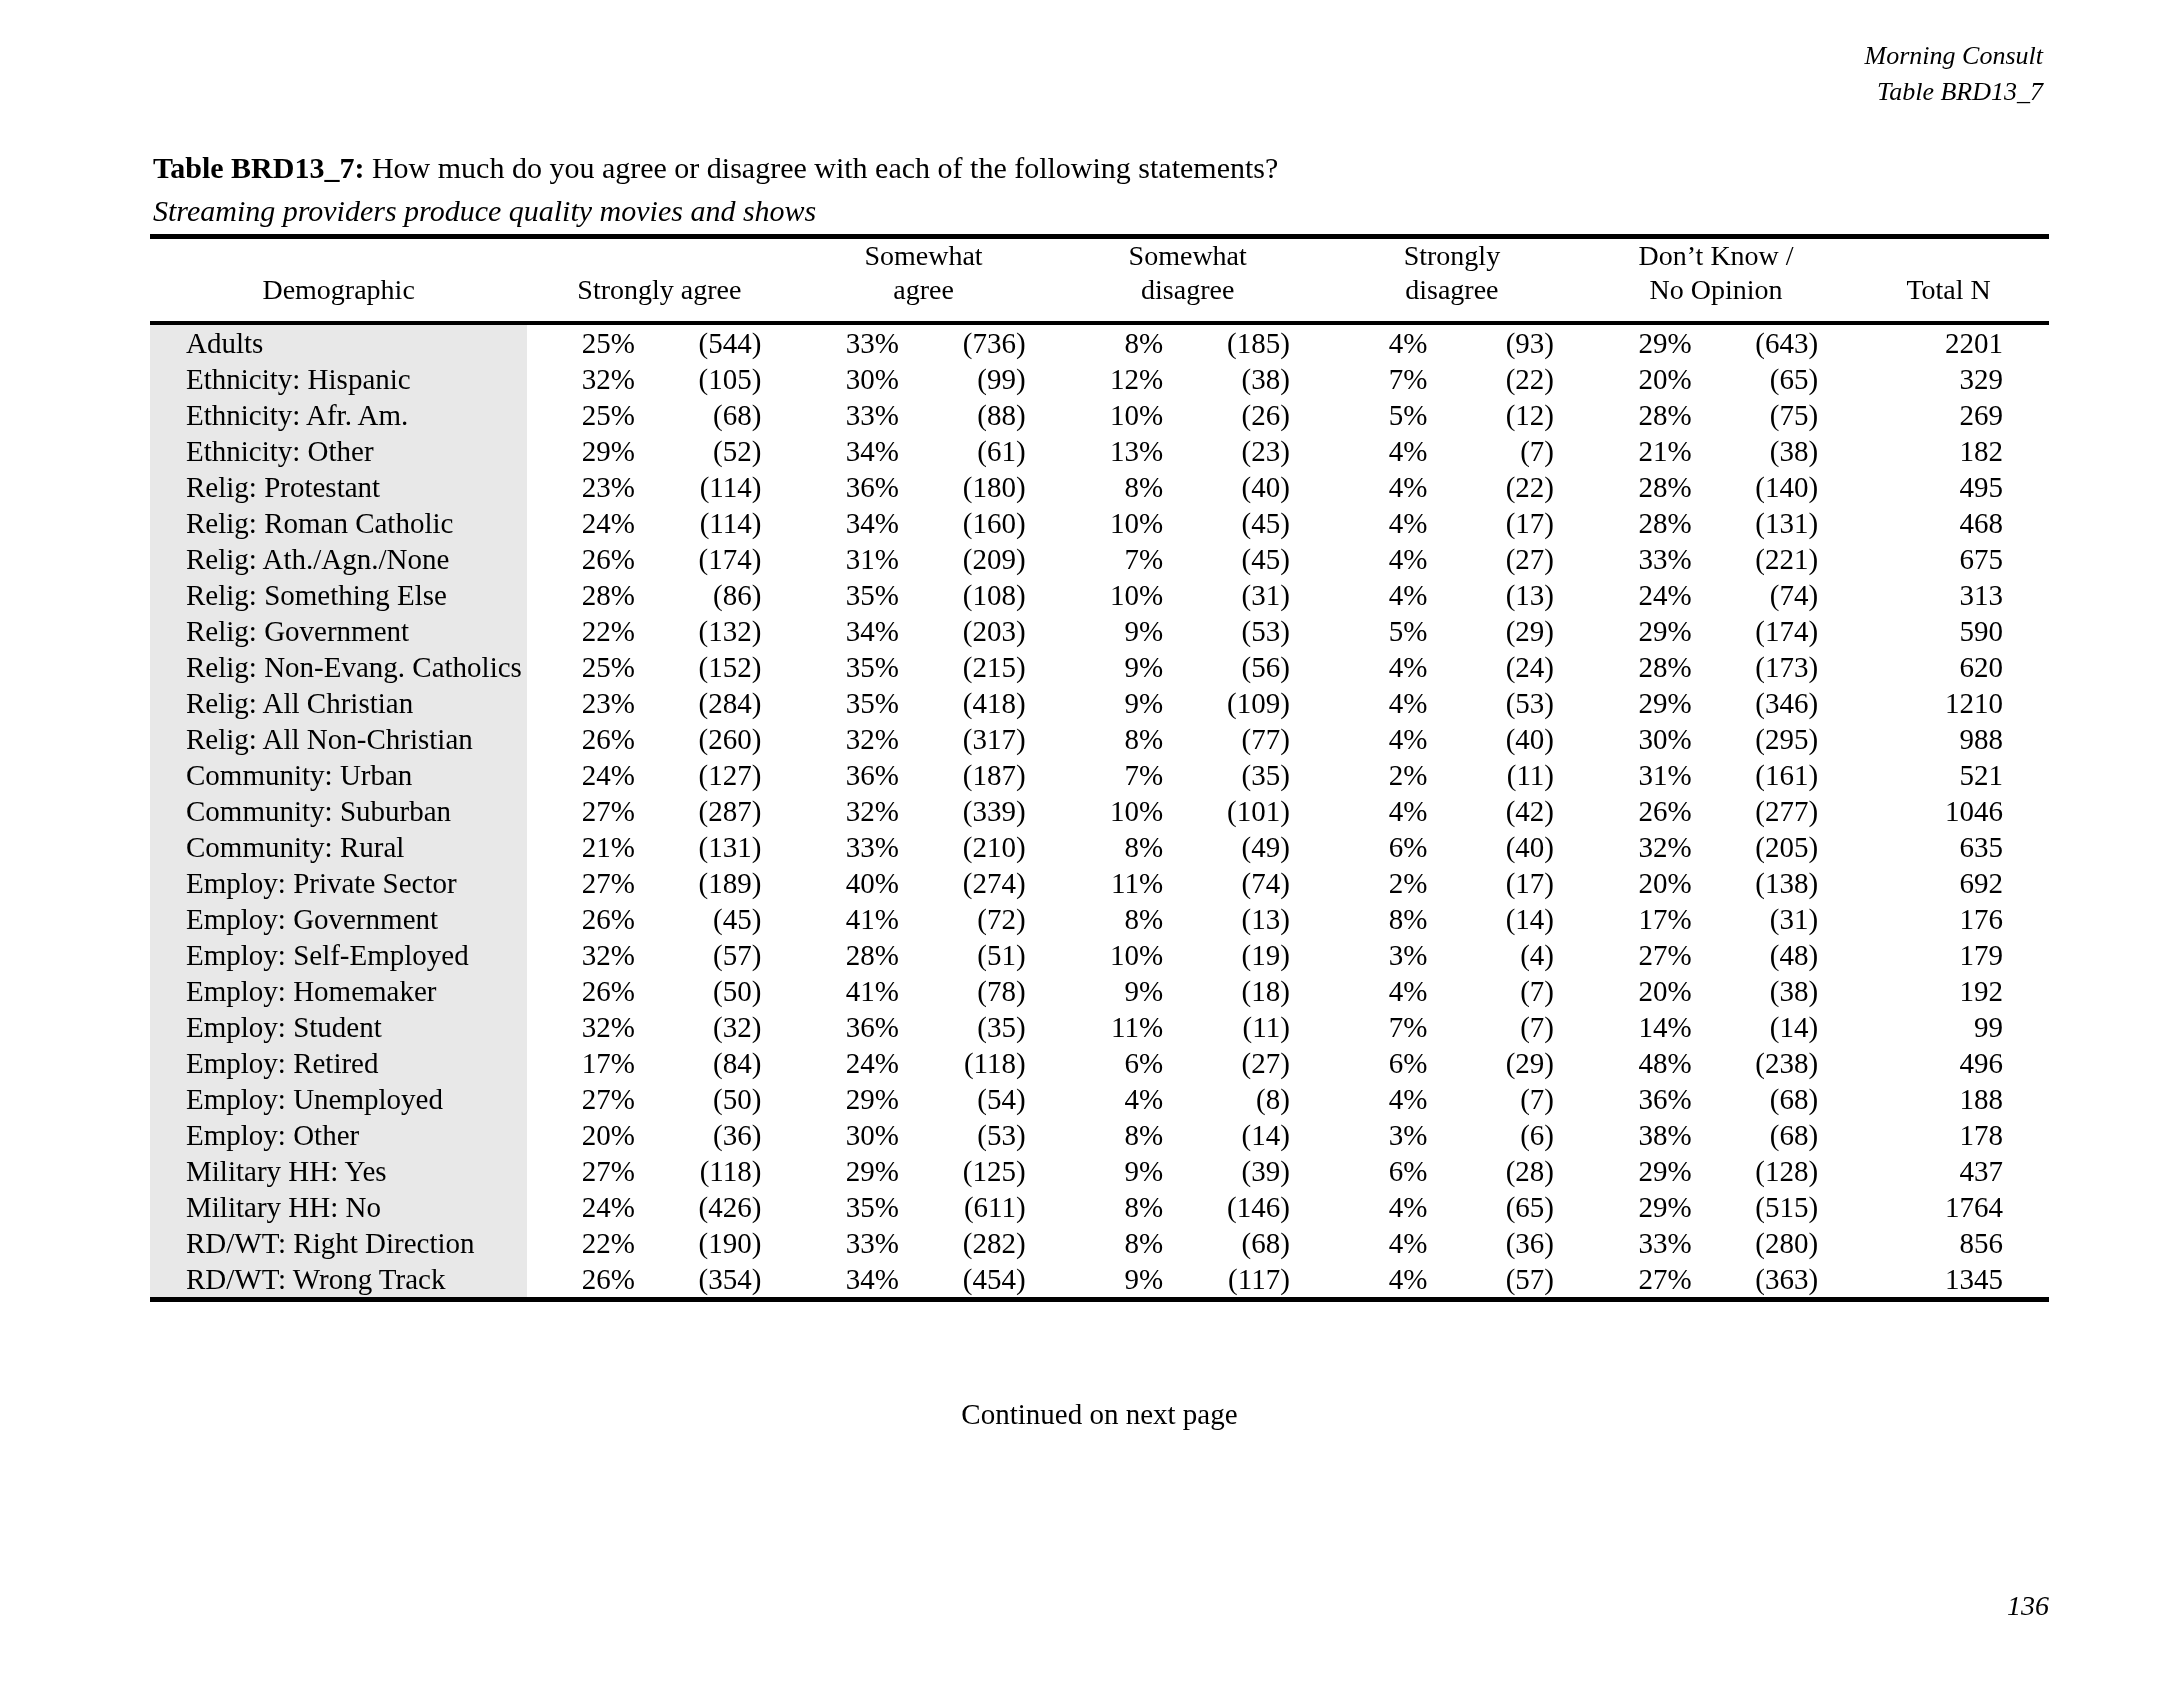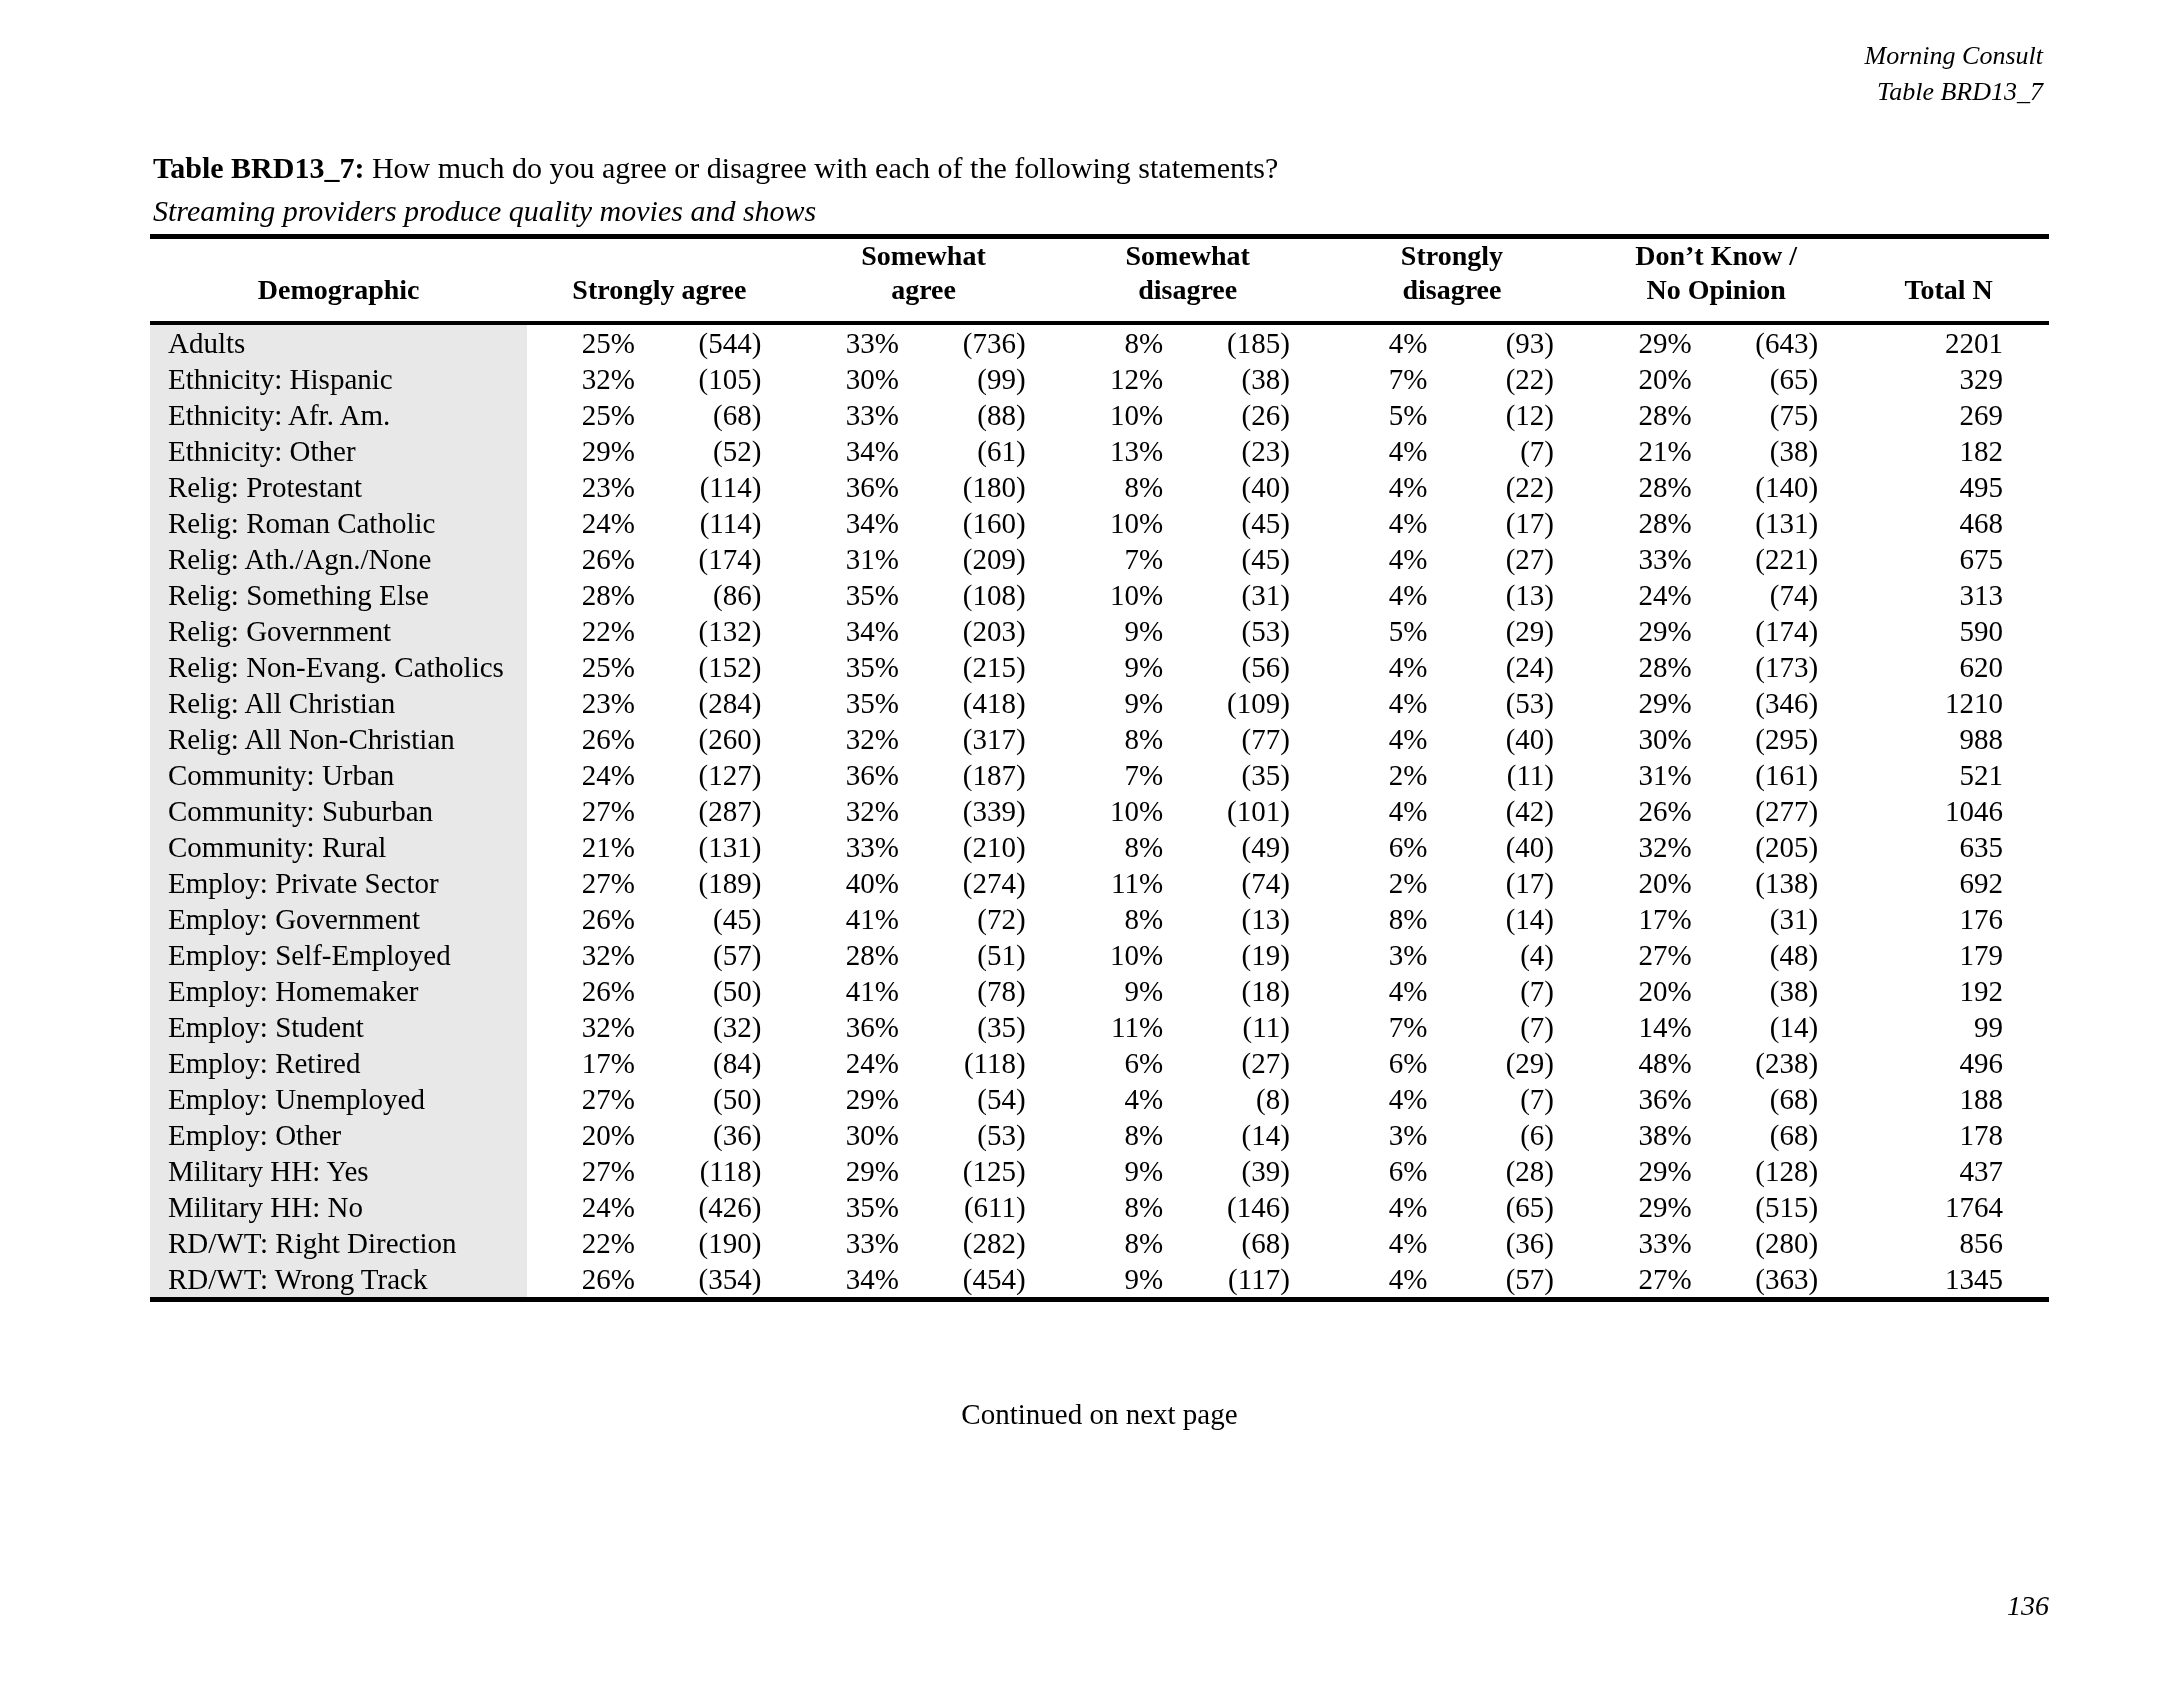--- a/index.html
+++ b/index.html
@@ -81,21 +81,21 @@
     background: #000000;
     width: 100%;
   }
   .hrule-thin {
     height: 4px;
     background: #000000;
     width: 100%;
   }
 
   thead th {
-    font-weight: bold;
+    font-weight: normal;
     font-size: 28px;
     vertical-align: bottom;
     padding: 0 0 14px 0;
     line-height: 1.22;
   }
   thead th.h-demo {
     text-align: center;
     padding-left: 0;
   }
   thead th.h-col {
@@ -108,21 +108,21 @@
   tbody td {
     font-size: 29px;
     padding: 0;
     height: 36px;
     line-height: 36px;
     white-space: nowrap;
   }
 
   td.c-demo {
     text-align: left;
-    padding-left: 18px;
+    padding-left: 36px;
     background: #e8e8e8;
   }
   td.c-pct {
     text-align: right;
     padding-right: 8px;
   }
   td.c-n {
     text-align: right;
     padding-right: 30px;
   }

